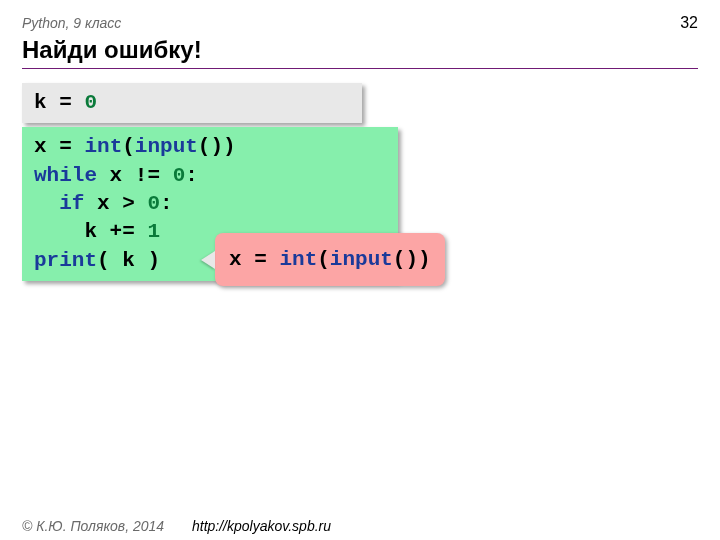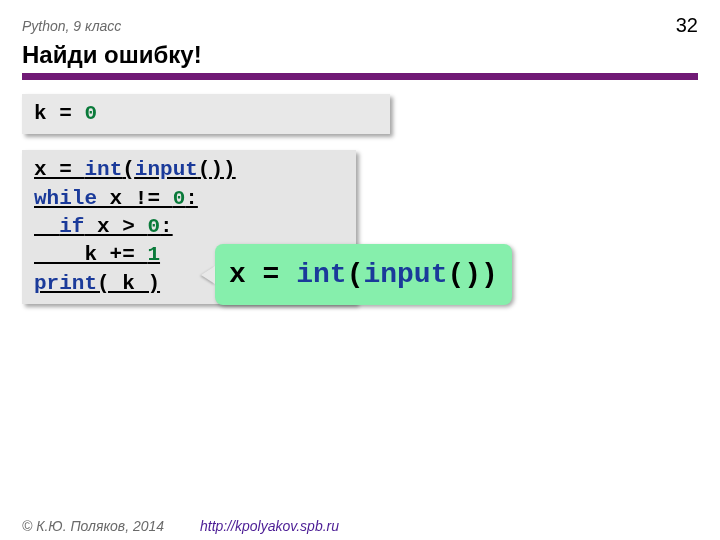--- a/index.html
+++ b/index.html
@@ -16,60 +16,59 @@
       justify-content: space-between;
       align-items: center;
       padding: 14px 22px 2px 22px;
       font-style: italic;
       color: #6a6a6a;
       font-size: 14px;
     }
     .page-num {
       font-style: normal;
       color: #000;
-      font-size: 20px;
+      font-size: 16px;
     }
     .title {
       margin: 2px 22px 4px 22px;
       font-size: 24px;
       font-weight: bold;
       color: #000;
-      border-bottom: 7px solid #701a75;
+      border-bottom: 1px solid #701a75;
       padding-bottom: 4px;
     }
     .content {
       position: relative;
       padding: 10px 22px;
     }
     .code-box {
       font-family: "Courier New", monospace;
       font-size: 21px;
       font-weight: bold;
       line-height: 1.35;
       padding: 6px 12px;
       box-shadow: 3px 3px 4px rgba(0,0,0,0.35);
       white-space: pre;
     }
     .box-grey {
       background: #e8e8e8;
-      width: 368px;
-      margin-bottom: 16px;
+      width: 340px;
+      margin-bottom: 4px;
     }
     .box-yellow {
-      background: #e5e5e5;
-      width: 334px;
-      text-decoration: underline;
+      background: #86efac;
+      width: 376px;
     }
     .callout {
       position: absolute;
       left: 215px;
       top: 160px;
-      background: #86efac;
+      background: #fca5a5;
       font-family: "Courier New", monospace;
-      font-size: 28px;
+      font-size: 21px;
       font-weight: bold;
       padding: 15px 14px;
       border-radius: 8px;
       box-shadow: 2px 2px 4px rgba(0,0,0,0.35);
     }
     .callout::before {
       content: "";
       position: absolute;
       left: -14px;
       top: 50%;
@@ -84,22 +83,22 @@
     .kw-black { color: #000; }
     .footer {
       position: absolute;
       bottom: 6px;
       left: 22px;
       font-style: italic;
       color: #6a6a6a;
       font-size: 14px;
     }
     .footer .url {
-      margin-left: 32px;
-      color: #4c1d95;
+      margin-left: 24px;
+      color: #000000;
     }
   </style>
 </head>
 <body>
 
 <div class="header">
   <span>Python, 9 класс</span>
   <span class="page-num">32</span>
 </div>
 

